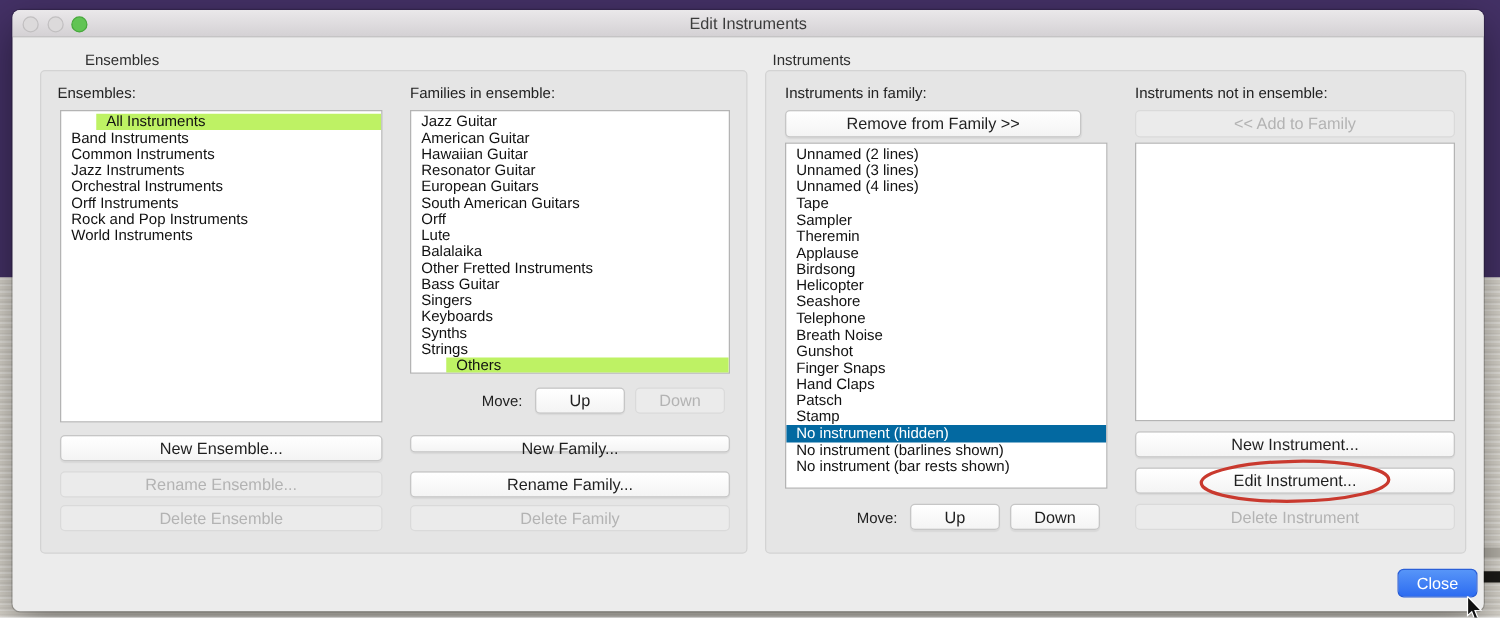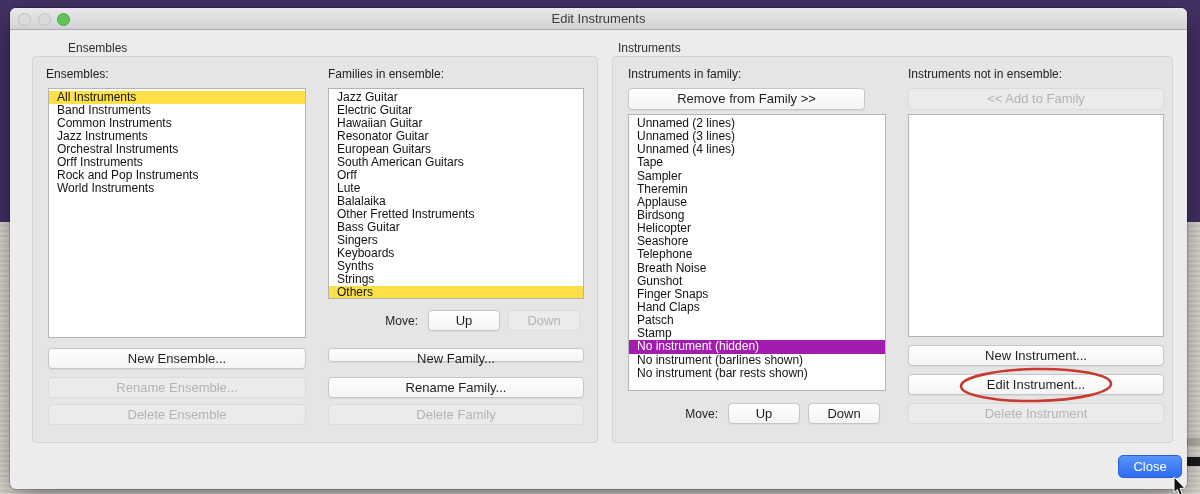--- a/index.html
+++ b/index.html
@@ -29,22 +29,22 @@
   .light.green { background:#61c454; border:1px solid #47a83c; }
 
   .group-label { position:absolute; font-size:12px; color:#2e2e2e; }
   .groupbox { position:absolute; background:#e5e5e5; border:1px solid #d3d3d3; border-radius:4px; }
 
   .field-label { position:absolute; font-size:12px; color:#222; white-space:nowrap; }
 
   .listbox { position:absolute; background:#ffffff; border:1px solid #b4b4b4; overflow:hidden; padding-top:2px; }
   .list-row { height:13px; line-height:13px; font-size:12px; padding-left:8px; white-space:nowrap; color:#111; }
   .rows-lg .list-row { height:13.15px; line-height:13.15px; }
-  .list-row.sel-gray { background:#fde047; }
-  .list-row.sel-blue { background:#a21caf; color:#ffffff; }
+  .list-row.sel-gray { background:#bef264;margin-left:28px; }
+  .list-row.sel-blue { background:#0369a1; color:#ffffff; }
 
   .btn { position:absolute; display:block; font-family:"Liberation Sans",sans-serif;
     font-size:13px; color:#1f1f1f; text-align:center;
     background:linear-gradient(#ffffff,#f4f4f4); border:1px solid #c6c6c6; border-radius:4px;
     box-shadow:0 1px 1px rgba(0,0,0,.06); padding:0; line-height:19px; }
   .btn.disabled { background:#ebebeb; border-color:#dadada; color:#b3b3b3; box-shadow:none; }
 
   .move-label { position:absolute; font-size:12px; color:#222; text-align:right; }
 
   .close-btn { position:absolute; left:1108px; top:447px; width:64px; height:23px;
@@ -89,21 +89,21 @@
       <div class="list-row">World Instruments</div>
     </div>
 
   <button class="btn" style="left:38px; top:340px; width:258px; height:21px;">New Ensemble...</button>
   <button class="btn disabled" style="left:38px; top:369px; width:258px; height:21px;">Rename Ensemble...</button>
   <button class="btn disabled" style="left:38px; top:396px; width:258px; height:21px;">Delete Ensemble</button>
 
   <div class="field-label" style="left:318px; top:59px;">Families in ensemble:</div>
   <div class="listbox" style="left:318px; top:80px; width:256px; height:211px;">
       <div class="list-row">Jazz Guitar</div>
-      <div class="list-row">Electric Guitar</div>
+      <div class="list-row">American Guitar</div>
       <div class="list-row">Hawaiian Guitar</div>
       <div class="list-row">Resonator Guitar</div>
       <div class="list-row">European Guitars</div>
       <div class="list-row">South American Guitars</div>
       <div class="list-row">Orff</div>
       <div class="list-row">Lute</div>
       <div class="list-row">Balalaika</div>
       <div class="list-row">Other Fretted Instruments</div>
       <div class="list-row">Bass Guitar</div>
       <div class="list-row">Singers</div>

